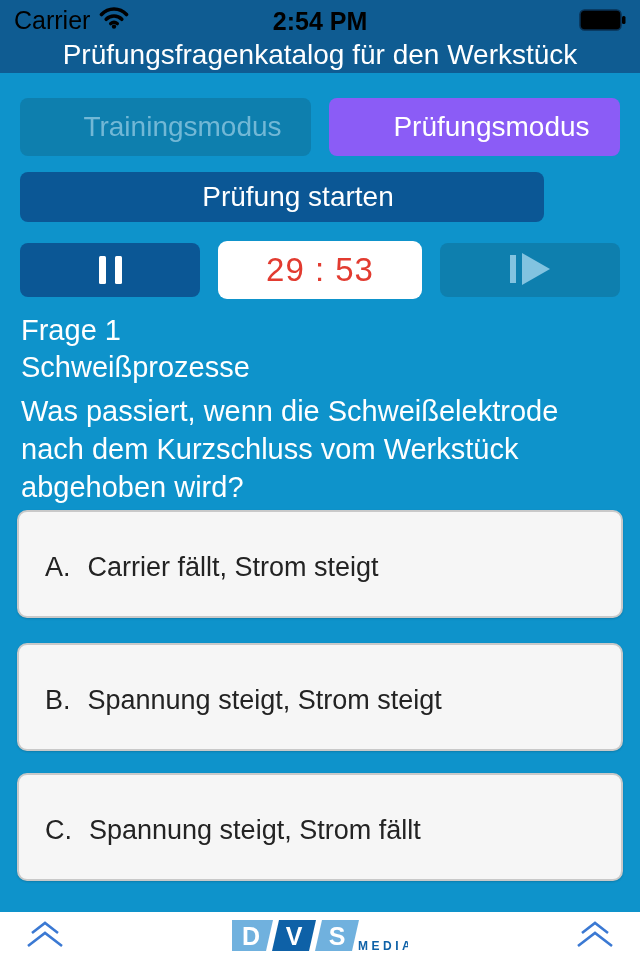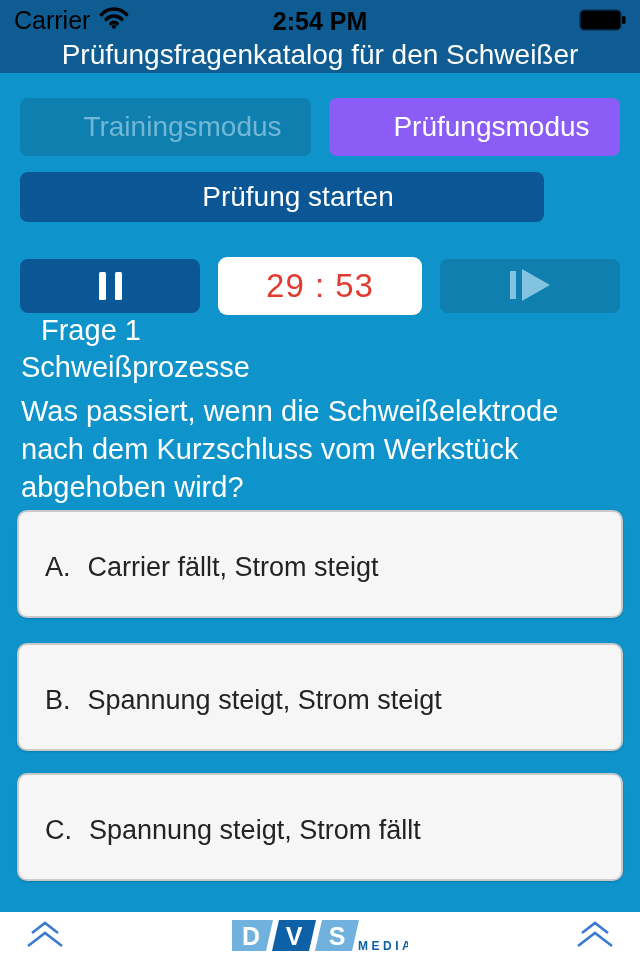--- a/index.html
+++ b/index.html
@@ -34,31 +34,31 @@
   .tab-active{background:#8b5cf6;color:#fff;}
 
   
   .start-btn{
     position:absolute;top:172px;left:20px;width:524px;height:50px;
     background:#0b5795;color:#fff;font-size:28px;border-radius:8px;padding-left:32px;
   }
 
   
   .ctrl{position:absolute;top:243px;height:54px;border-radius:8px;
-        display:flex;align-items:center;justify-content:center;margin-top:16px;}
+        display:flex;align-items:center;justify-content:center;}
   .pause-btn{left:20px;width:180px;background:#0b5795;gap:9px;}
   .pause-bar{display:block;width:7px;height:28px;background:#fff;border-radius:1.5px;}
   .timer-box{
     left:218px;width:204px;top:241px;height:58px;background:#fff;border-radius:9px;
     color:#e23b30;font-size:33px;letter-spacing:1px;
   }
   .skip-btn{left:440px;width:180px;background:#0e7fae;}
 
   
-  .q-number{position:absolute;top:313px;left:21px;color:#fff;font-size:29px;line-height:34px;margin-left:20px;}
+  .q-number{position:absolute;top:313px;left:21px;color:#fff;font-size:29px;line-height:34px;}
   .q-category{position:absolute;top:350px;left:21px;color:#fff;font-size:29px;line-height:34px;}
   .q-text{
     position:absolute;top:392px;left:21px;width:600px;
     color:#fff;font-size:29px;line-height:38px;
   }
 
   
   .answer{
     position:absolute;left:17px;width:606px;height:108px;box-sizing:border-box;
     background:#f6f6f6;border:2px solid #c9c9c9;border-radius:10px;
@@ -97,21 +97,21 @@
         </span>
       </div>
       <span class="sb-time">2:54 PM</span>
       <span class="sb-batt">
         <svg width="47" height="22" viewBox="0 0 47 22">
           <rect x="1" y="1" width="41" height="20" rx="4.5" fill="#000" stroke="#093154" stroke-width="1.5"></rect>
           <rect x="43" y="7" width="3.5" height="8" rx="1.5" fill="#000"></rect>
         </svg>
       </span>
     </div>
-    <div class="nav-title">Prüfungsfragenkatalog für den Schweißer</div>
+    <div class="nav-title">Prüfungsfragenkatalog für den Werkstück</div>
   </div>
 
   <div class="tabs">
     <button class="tab tab-inactive">Trainingsmodus</button>
     <button class="tab tab-active">Prüfungsmodus</button>
   </div>
 
   <button class="start-btn">Prüfung starten</button>
 
   <button class="ctrl pause-btn">

